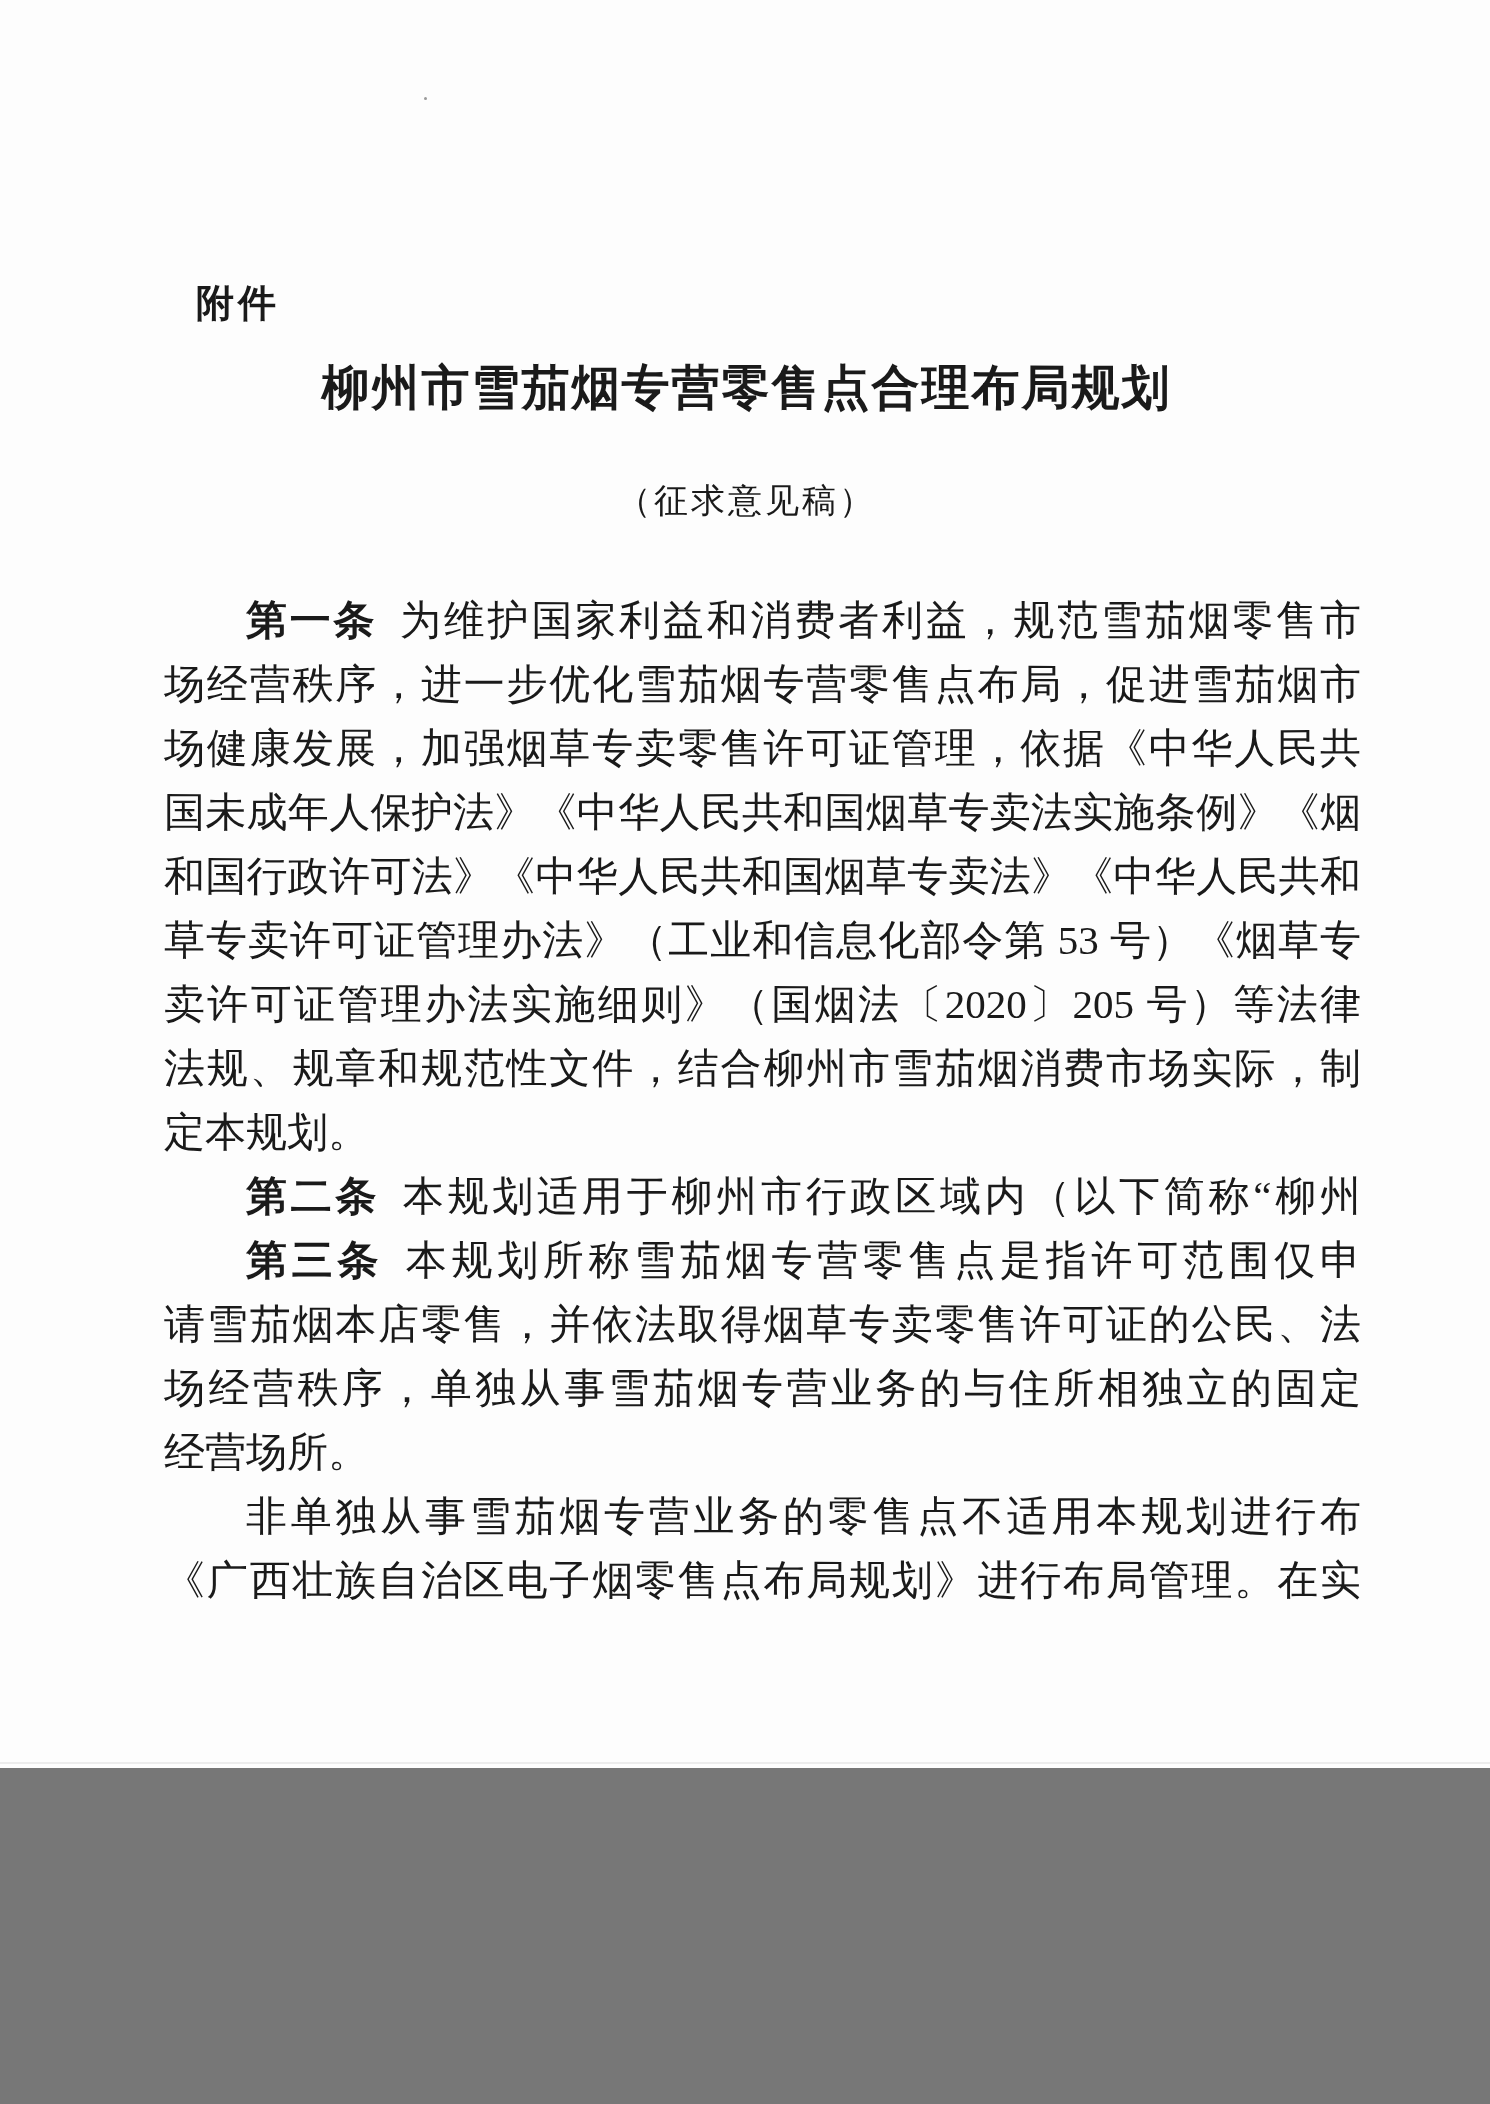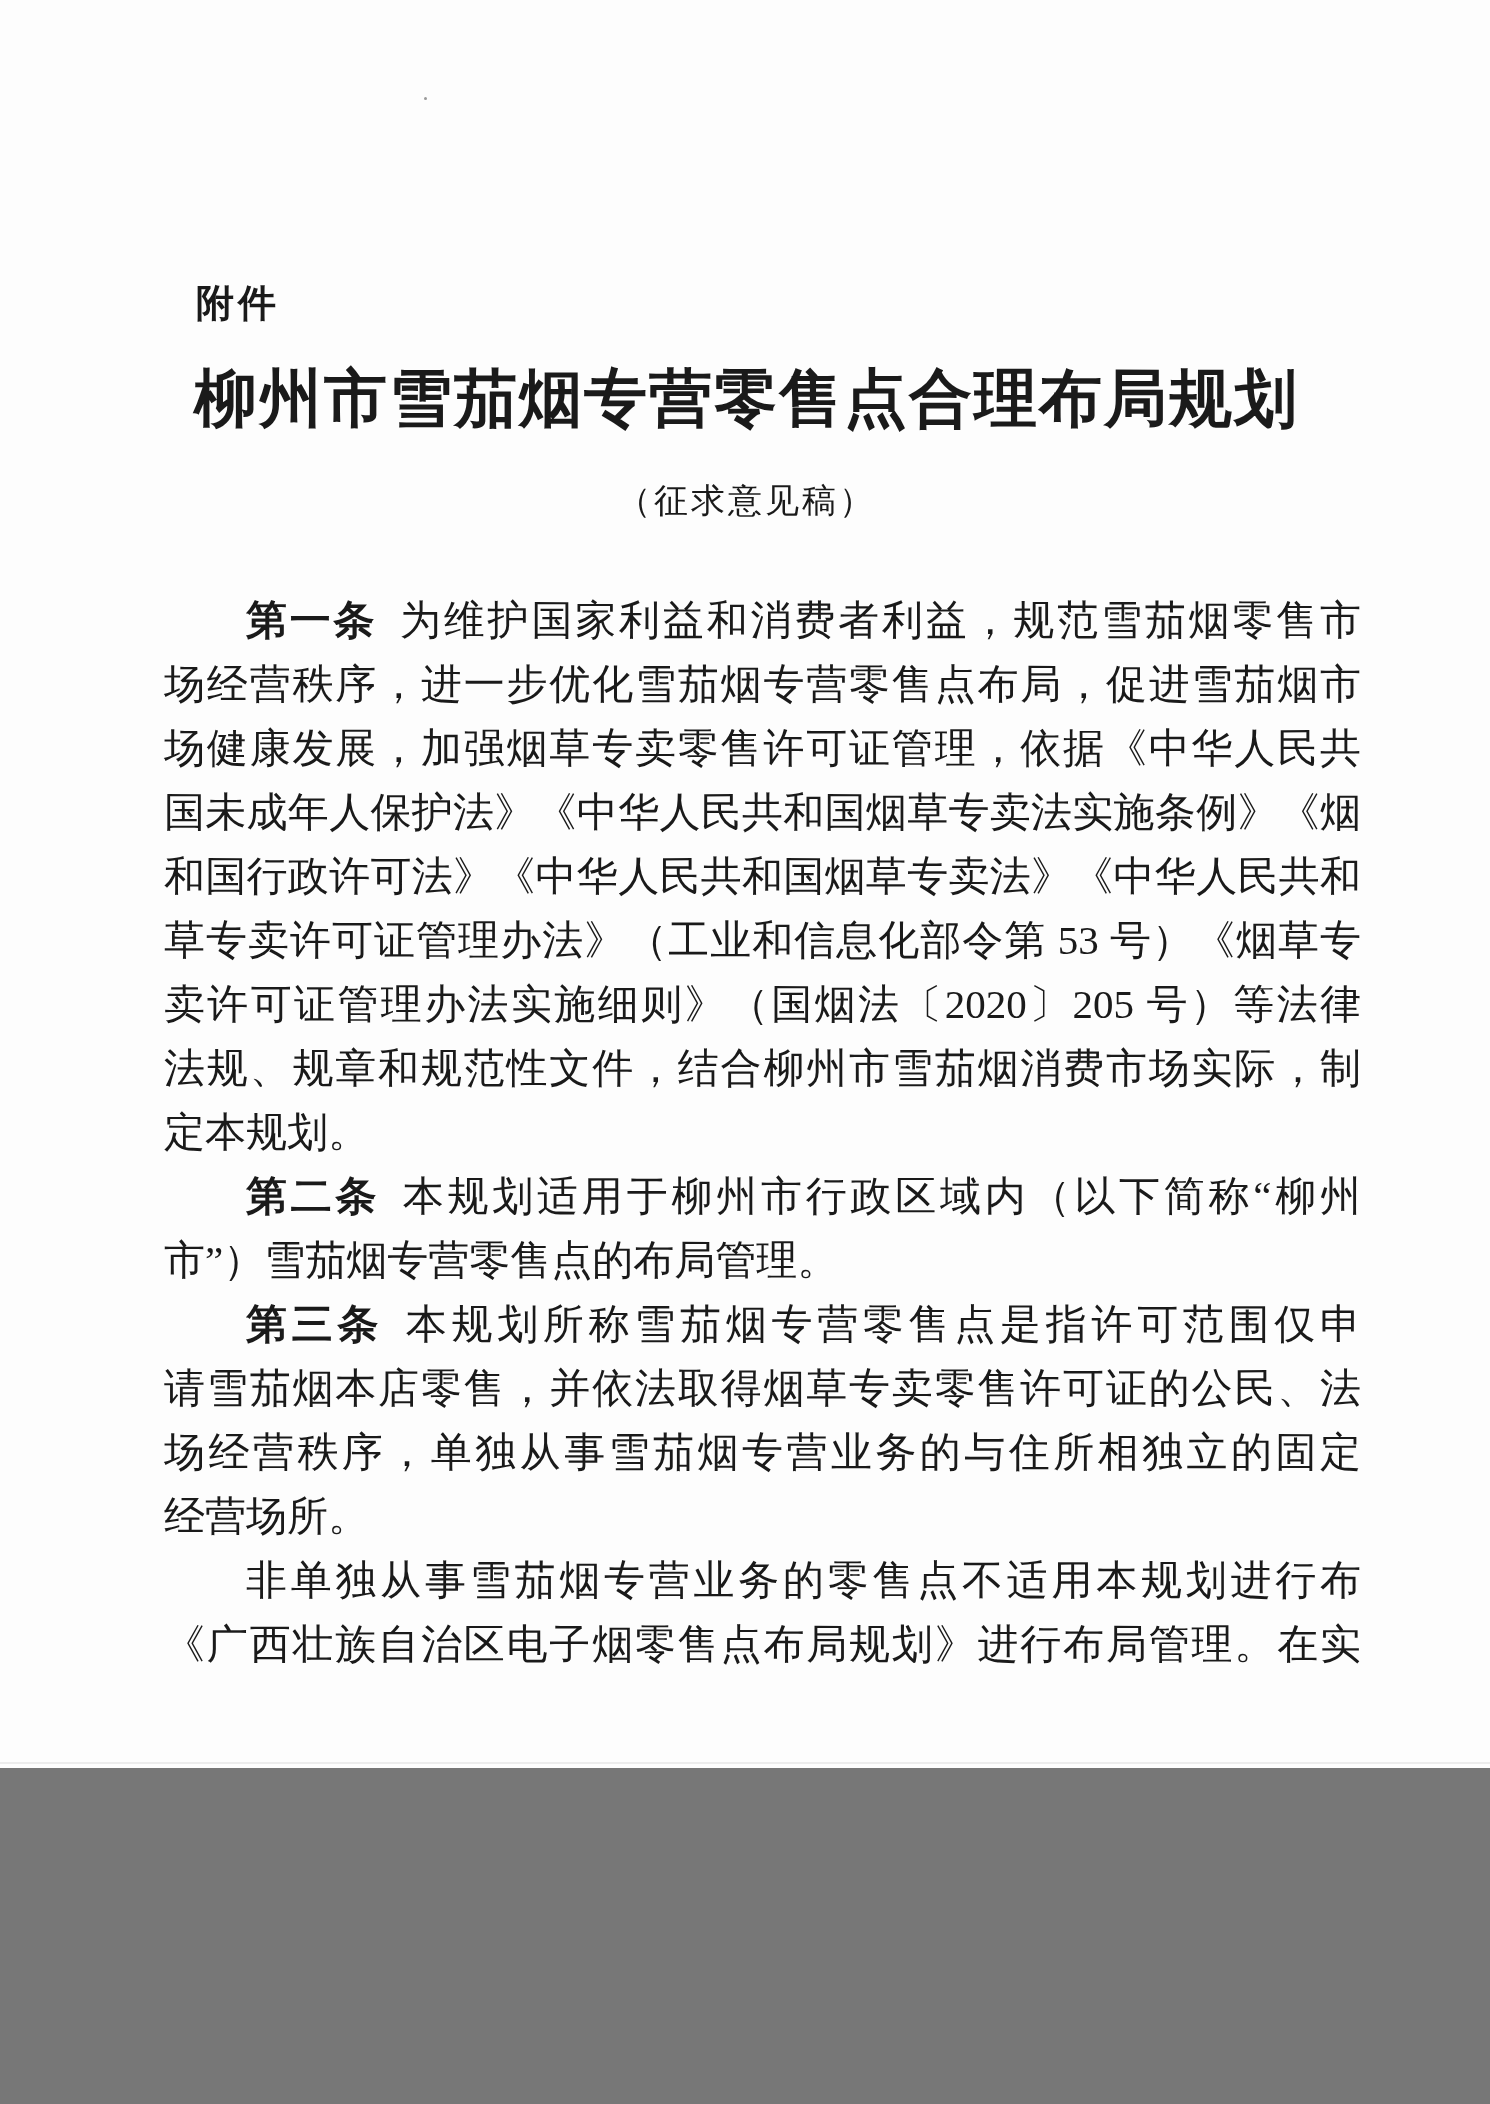--- a/index.html
+++ b/index.html
@@ -27,21 +27,21 @@
     letter-spacing: 4px;
   }
   .title {
     position: absolute;
     top: 356px;
     left: 148px;
     width: 1197px;
     text-align: center;
     font-family: "Liberation Sans", "DejaVu Sans", sans-serif;
     font-weight: 800;
-    font-size: 63px;
+    font-size: 48px;
     letter-spacing: 2px;
     white-space: nowrap;
   }
   .subtitle {
     position: absolute;
     top: 466px;
     left: 148px;
     width: 1197px;
     text-align: center;
     font-size: 34px;
@@ -103,21 +103,20 @@
       <div class="line j ind"><span class="lead">第一条</span><span>为维护国家利益和消费者利益，规范雪茄烟零售市</span></div>
       <div class="line j"><span>场经营秩序，进一步优化雪茄烟专营零售点布局，促进雪茄烟市</span></div>
       <div class="line j"><span>场健康发展，加强烟草专卖零售许可证管理，依据《中华人民共</span></div>
       <div class="line j"><span>国未成年人保护法》《中华人民共和国烟草专卖法实施条例》《烟</span></div>
       <div class="line j"><span>和国行政许可法》《中华人民共和国烟草专卖法》《中华人民共和</span></div>
       <div class="line j"><span>草专卖许可证管理办法》（工业和信息化部令第 53 号）《烟草专</span></div>
       <div class="line j"><span>卖许可证管理办法实施细则》（国烟法〔2020〕205 号）等法律</span></div>
       <div class="line j"><span>法规、规章和规范性文件，结合柳州市雪茄烟消费市场实际，制</span></div>
       <div class="line"><span>定本规划。</span></div>
       <div class="line j ind"><span class="lead">第二条</span><span>本规划适用于柳州市行政区域内（以下简称“柳州</span></div>
-      <div class="line"><span>市”）雪茄烟专营零售点的布局管理。</span></div>
       <div class="line j ind"><span class="lead">第三条</span><span>本规划所称雪茄烟专营零售点是指许可范围仅申</span></div>
       <div class="line j"><span>请雪茄烟本店零售，并依法取得烟草专卖零售许可证的公民、法</span></div>
       <div class="line j"><span>场经营秩序，单独从事雪茄烟专营业务的与住所相独立的固定</span></div>
       <div class="line"><span>经营场所。</span></div>
       <div class="line j ind"><span>非单独从事雪茄烟专营业务的零售点不适用本规划进行布</span></div>
       <div class="line j"><span>《广西壮族自治区电子烟零售点布局规划》进行布局管理。在实</span></div>
     </div>
 
   <div class="speck" style="left:424px; top:97px;  width:3px; height:3px;"></div>
   <div class="speck" style="left:140px; top:2082px; width:2px; height:3px;"></div>

